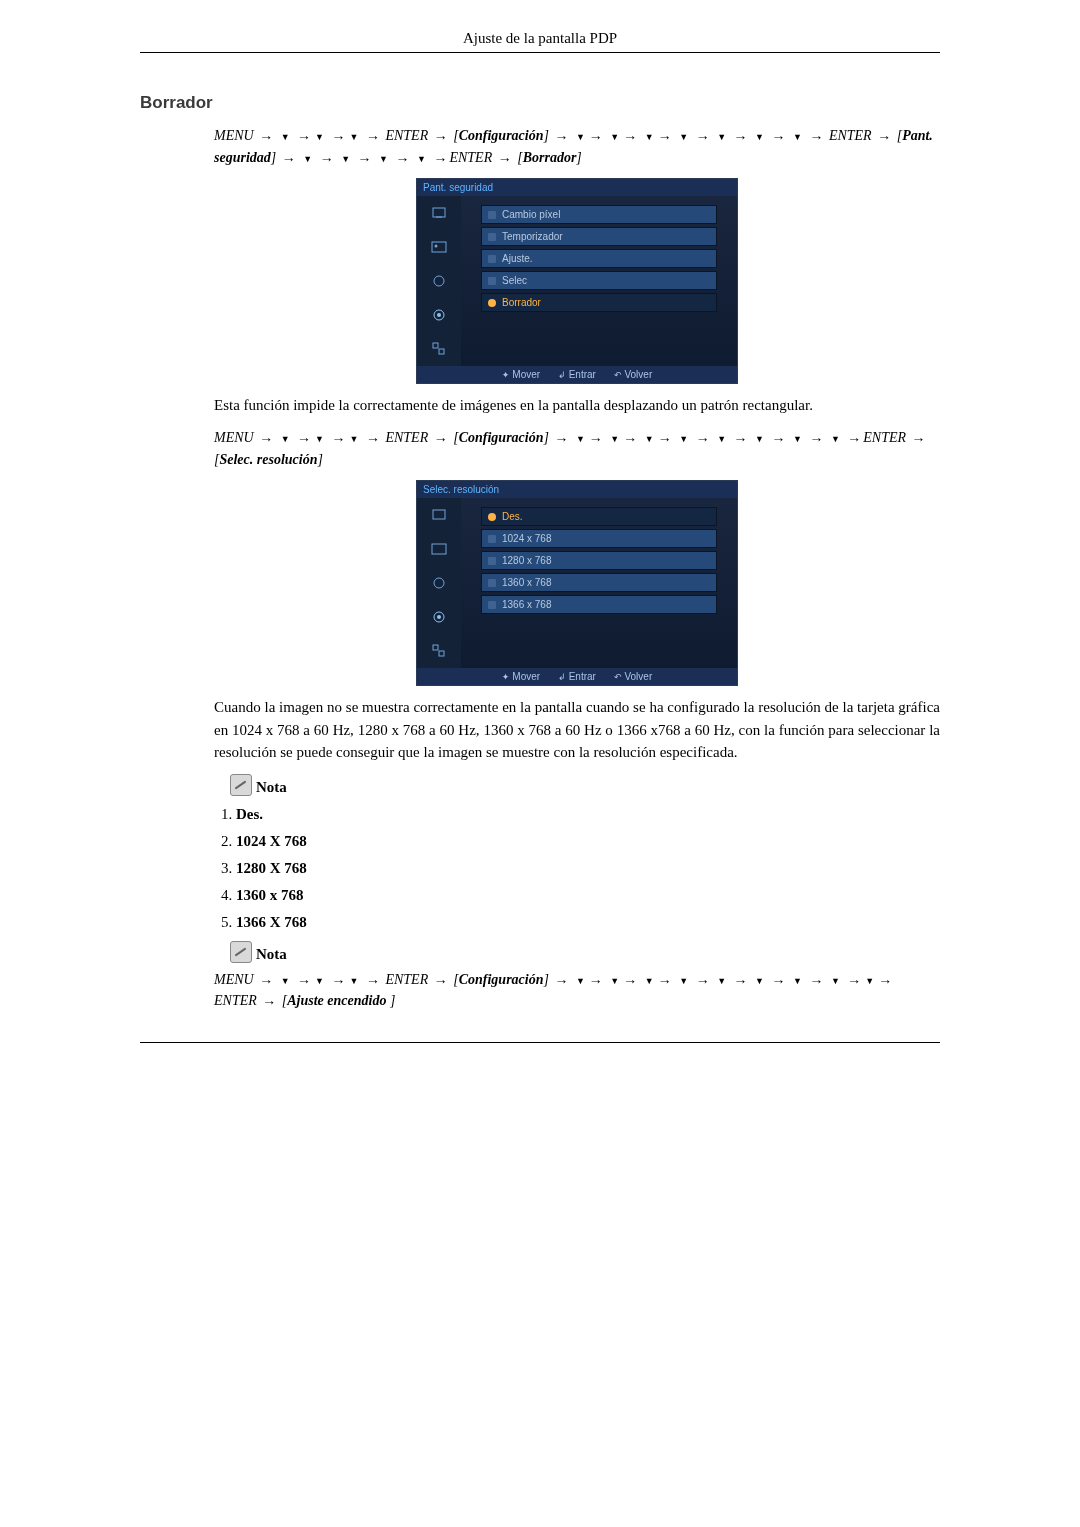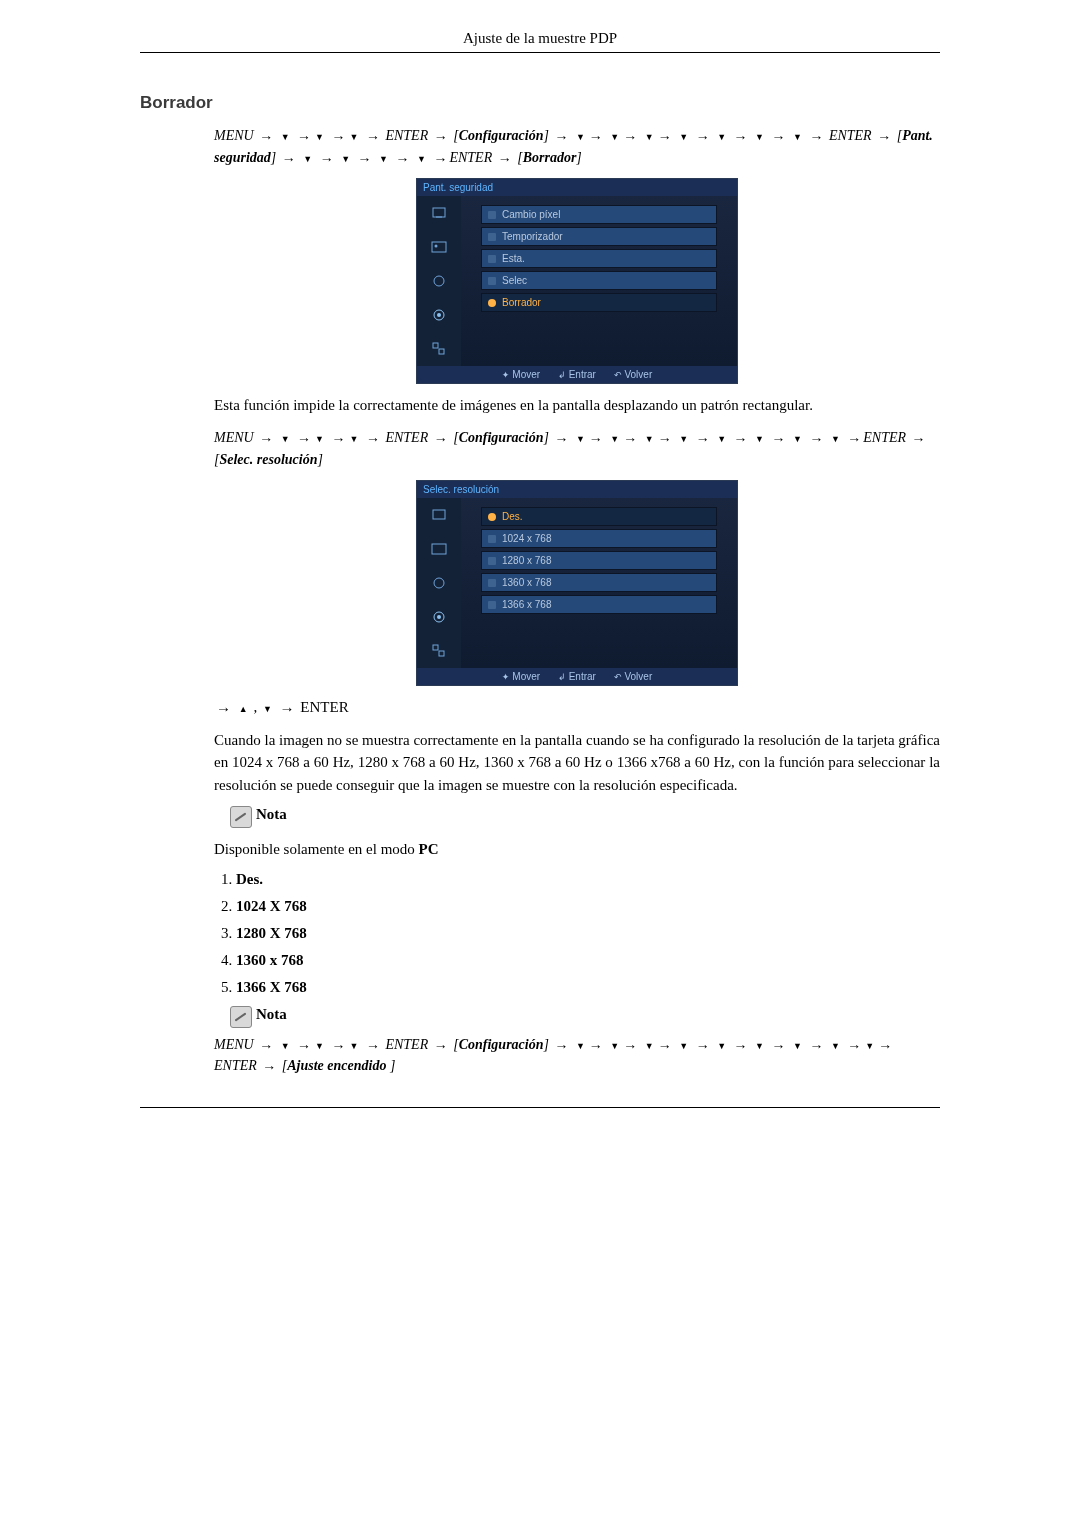--- a/index.html
+++ b/index.html
@@ -47,21 +47,21 @@
   .rar::before { content:"\2192"; }
   .para {
     font-family: "Times New Roman", serif;
     font-size: 15px;
     line-height: 1.5;
     margin: 10px 0;
     text-align: justify;
   }
   .note-line {
     display: flex;
-    align-items: flex-start;
+    align-items: flex-end;
     margin: 6px 0;
     padding-left: 16px;
   }
   .note-icon {
     width: 20px; height: 20px;
     background: #d9d9d9;
     border: 1px solid #888;
     border-radius: 3px;
     margin-right: 4px;
     position: relative;
@@ -171,21 +171,21 @@
   hr.bottom {
     margin-top: 30px;
     border: none;
     border-top: 1px solid #000;
   }
 </style>
 </head>
 <body>
 
 <div class="page">
-  <div class="top-header">Ajuste de la muestre PDP</div>
+  <div class="top-header">Ajuste de la pantalla PDP</div>
 
   <h2 class="section">Borrador</h2>
   <div class="content">
     <div class="path">
       <span>MENU </span><span class="arrow rar"></span> <span class="arrow dn"></span> <span class="arrow rar"></span><span class="arrow dn"></span> <span class="arrow rar"></span><span class="arrow dn"></span> <span class="arrow rar"></span> <span>ENTER</span> <span class="arrow rar"></span> [<span class="bold">Configuración</span>] <span class="arrow rar"></span> <span class="arrow dn"></span><span class="arrow rar"></span> <span class="arrow dn"></span><span class="arrow rar"></span> <span class="arrow dn"></span><span class="arrow rar"></span> <span class="arrow dn"></span> <span class="arrow rar"></span> <span class="arrow dn"></span> <span class="arrow rar"></span> <span class="arrow dn"></span> <span class="arrow rar"></span> <span class="arrow dn"></span> <span class="arrow rar"></span> <span>ENTER</span>
       <span class="arrow rar"></span> [<span class="bold">Pant. seguridad</span>] <span class="arrow rar"></span> <span class="arrow dn"></span> <span class="arrow rar"></span> <span class="arrow dn"></span> <span class="arrow rar"></span> <span class="arrow dn"></span> <span class="arrow rar"></span> <span class="arrow dn"></span> <span class="arrow rar"></span><span>ENTER</span> <span class="arrow rar"></span> [<span class="bold">Borrador</span>]
     </div>
 
     <div class="osd">
       <div class="osd-title">Pant. seguridad</div>
@@ -217,21 +217,21 @@
           <div class="sb-ic">
               <svg viewBox="0 0 16 16">
                 <rect x="2" y="2" width="5" height="5" fill="none" stroke="#6fa3d8"></rect>
                 <rect x="8" y="8" width="5" height="5" fill="none" stroke="#6fa3d8"></rect>
               </svg>
             </div>
         </div>
         <div class="osd-main">
           <div class="optrow">Cambio píxel</div>
           <div class="optrow">Temporizador</div>
-          <div class="optrow">Esta.</div>
+          <div class="optrow">Ajuste.</div>
           <div class="optrow">Selec</div>
           <div class="optrow selected">Borrador</div>
         </div>
       </div>
       <div class="osd-footer">
         <span>
             <span class="fi">✦</span>
             <span>Mover</span>
           </span>
         <span>
@@ -303,31 +303,27 @@
             <span class="fi">↲</span>
             <span>Entrar</span>
           </span>
         <span>
             <span class="fi">↶</span>
             <span>Volver</span>
           </span>
       </div>
     </div>
 
-    <div class="para">
-      <span class="arrow rar"></span> <span class="arrow up"></span> , <span class="arrow dn"></span> <span class="arrow rar"></span> <span>ENTER</span>
-    </div>
 
     <div class="para">Cuando la imagen no se muestra correctamente en la pantalla cuando se ha configurado la resolución de la tarjeta gráfica en 1024 x 768 a 60 Hz, 1280 x 768 a 60 Hz, 1360 x 768 a 60 Hz o 1366 x768 a 60 Hz, con la función para seleccionar la resolución se puede conseguir que la imagen se muestre con la resolución especificada.</div>
 
     <div class="note-line">
       <span class="note-icon"></span>
       <span class="note-label">Nota</span>
     </div>
-    <div class="para"><span>Disponible solamente en el modo </span><span class="bold">PC</span></div>
 
     <ol class="reslist">
       <li><span>Des.</span></li>
       <li><span>1024 X 768</span></li>
       <li><span>1280 X 768</span></li>
       <li><span>1360 x 768</span></li>
       <li><span>1366 X 768</span></li>
     </ol>
 
     <div class="note-line">

